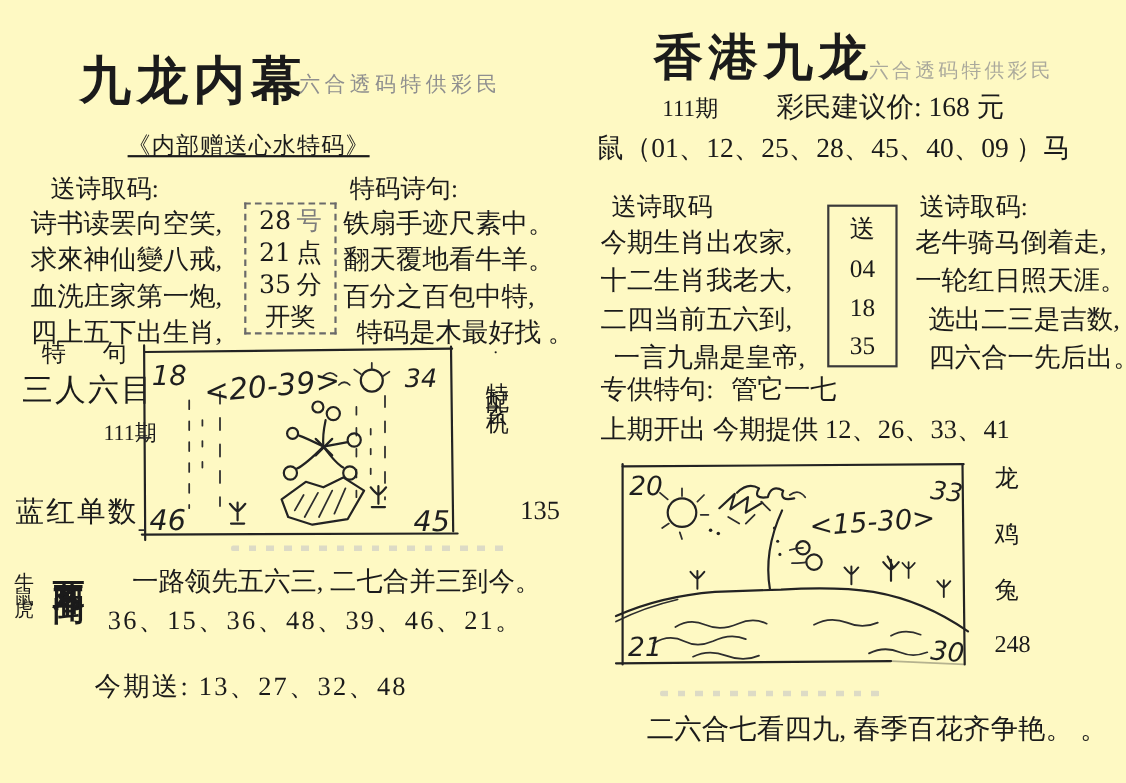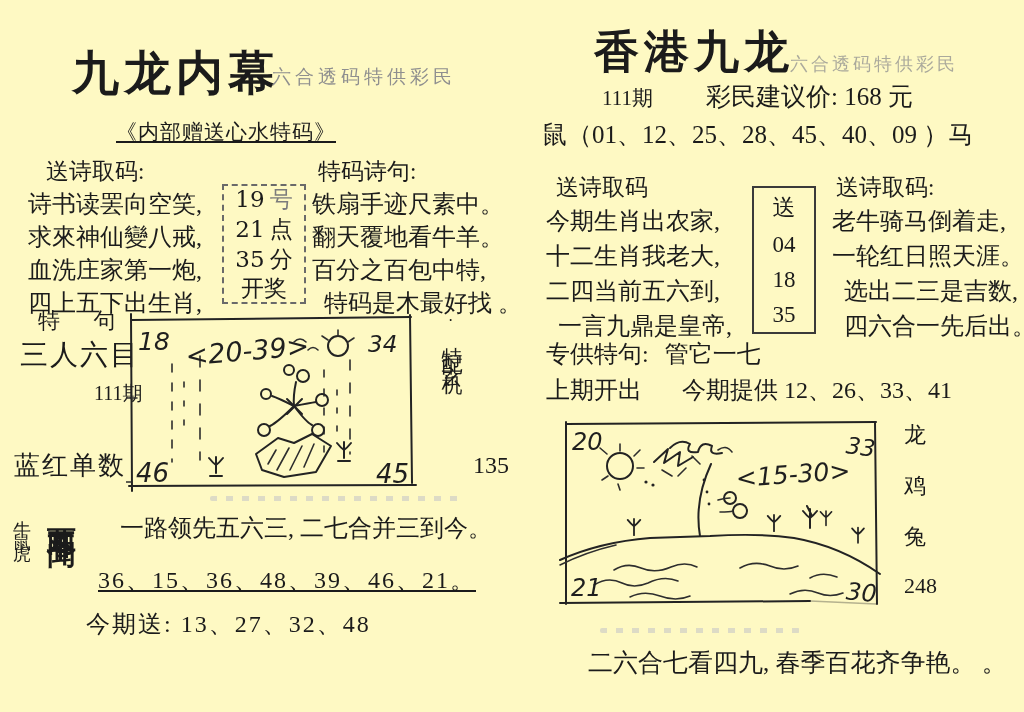--- a/index.html
+++ b/index.html
@@ -57,21 +57,21 @@
   <div class="abs" style="left:318px;top:156px;font-size:23px;">特码诗句:</div>
 
   <div class="abs poem" style="left:28px;top:188px;">
     <div>诗书读罢向空笑,</div>
     <div>求來神仙變八戒,</div>
     <div>血洗庄家第一炮,</div>
     <div>四上五下出生肖,</div>
   </div>
 
   <div class="abs dotted-box" style="left:222px;top:184px;width:80px;height:116px;">
-    <div class="row"><span class="num">19</span><span class="unit unit-light">号</span></div>
+    <div class="row"><span class="num">28</span><span class="unit unit-light">号</span></div>
     <div class="row"><span class="num">21</span><span class="unit">点</span></div>
     <div class="row"><span class="num">35</span><span class="unit">分</span></div>
     <div class="row">开奖</div>
   </div>
 
   <div class="abs poem" style="left:312px;top:188px;">
     <div>铁扇手迹尺素中。</div>
     <div>翻天覆地看牛羊。</div>
     <div>百分之百包中特,</div>
     <div class="indent">特码是木最好找 。</div>
@@ -133,21 +133,21 @@
 
   <div class="abs" style="left:448px;top:312px;font-size:16px;">·</div>
   <div class="abs vert" style="left:438px;top:330px;font-size:21px;letter-spacing:9px;">特配玄机</div>
   <div class="abs" style="left:425px;top:452px;font-size:24px;margin-left:48px;">135</div>
 
   <div class="abs vert" style="left:10px;top:506px;font-size:18px;letter-spacing:12px;">牛鼠虎</div>
   <div class="abs vert" style="left:42px;top:506px;font-size:29px;font-weight:700;letter-spacing:3px;">两耳不闻</div>
 
   <div class="abs smudge" style="left:210px;top:496px;width:250px;"></div>
   <div class="abs" style="left:120px;top:512px;font-size:24px;">一路领先五六三, 二七合并三到今。</div>
-  <div class="abs" style="left:98px;top:564px;font-size:24px;letter-spacing:2px;text-decoration:underline;">36、15、36、48、39、46、21。</div>
+  <div class="abs" style="left:98px;top:548px;font-size:24px;letter-spacing:2px;">36、15、36、48、39、46、21。</div>
   <div class="abs" style="left:86px;top:608px;font-size:24px;letter-spacing:2px;">今期送: 13、27、32、48</div>
 
   <div class="abs title" style="left:594px;top:22px;font-size:45px;">香港九龙</div>
   <div class="abs faded" style="left:790px;top:52px;font-size:18px;letter-spacing:3px;opacity:.75;">六合透码特供彩民</div>
 
   <div class="abs" style="left:602px;top:84px;font-size:21px;">111期</div>
   <div class="abs" style="left:706px;top:80px;font-size:25px;">彩民建议价: 168 元</div>
 
   <div class="abs" style="left:542px;top:118px;font-size:25px;">
     <span>鼠</span><span>（01、12、25、28、45、40、09 ）</span><span>马</span>
@@ -177,21 +177,21 @@
     <div class="indent">四六合一先后出。</div>
   </div>
 
   <div class="abs" style="left:546px;top:338px;font-size:24px;">
     <span>专供特句:</span>
     <span style="margin-left:10px;">管它一七</span>
   </div>
 
   <div class="abs" style="left:546px;top:374px;font-size:24px;">
     <span>上期开出</span>
-    <span style="margin-left:34px;">今期提供 12、26、33、41</span>
+    <span style="">今期提供 12、26、33、41</span>
   </div>
 
   <svg class="abs" style="left:558px;top:418px;" width="324" height="190" viewBox="0 0 324 190">
     <g>
       <path class="ink" d="M8,6 L318,4"></path>
       <path class="ink" d="M317,4 L319,186"></path>
       <path class="ink" d="M8,4 L8,186"></path>
       <path class="ink" d="M2,185 L252,183"></path>
       <path class="ink-thin" d="M252,183 L318,186" stroke-opacity=".35"></path>
     </g>

